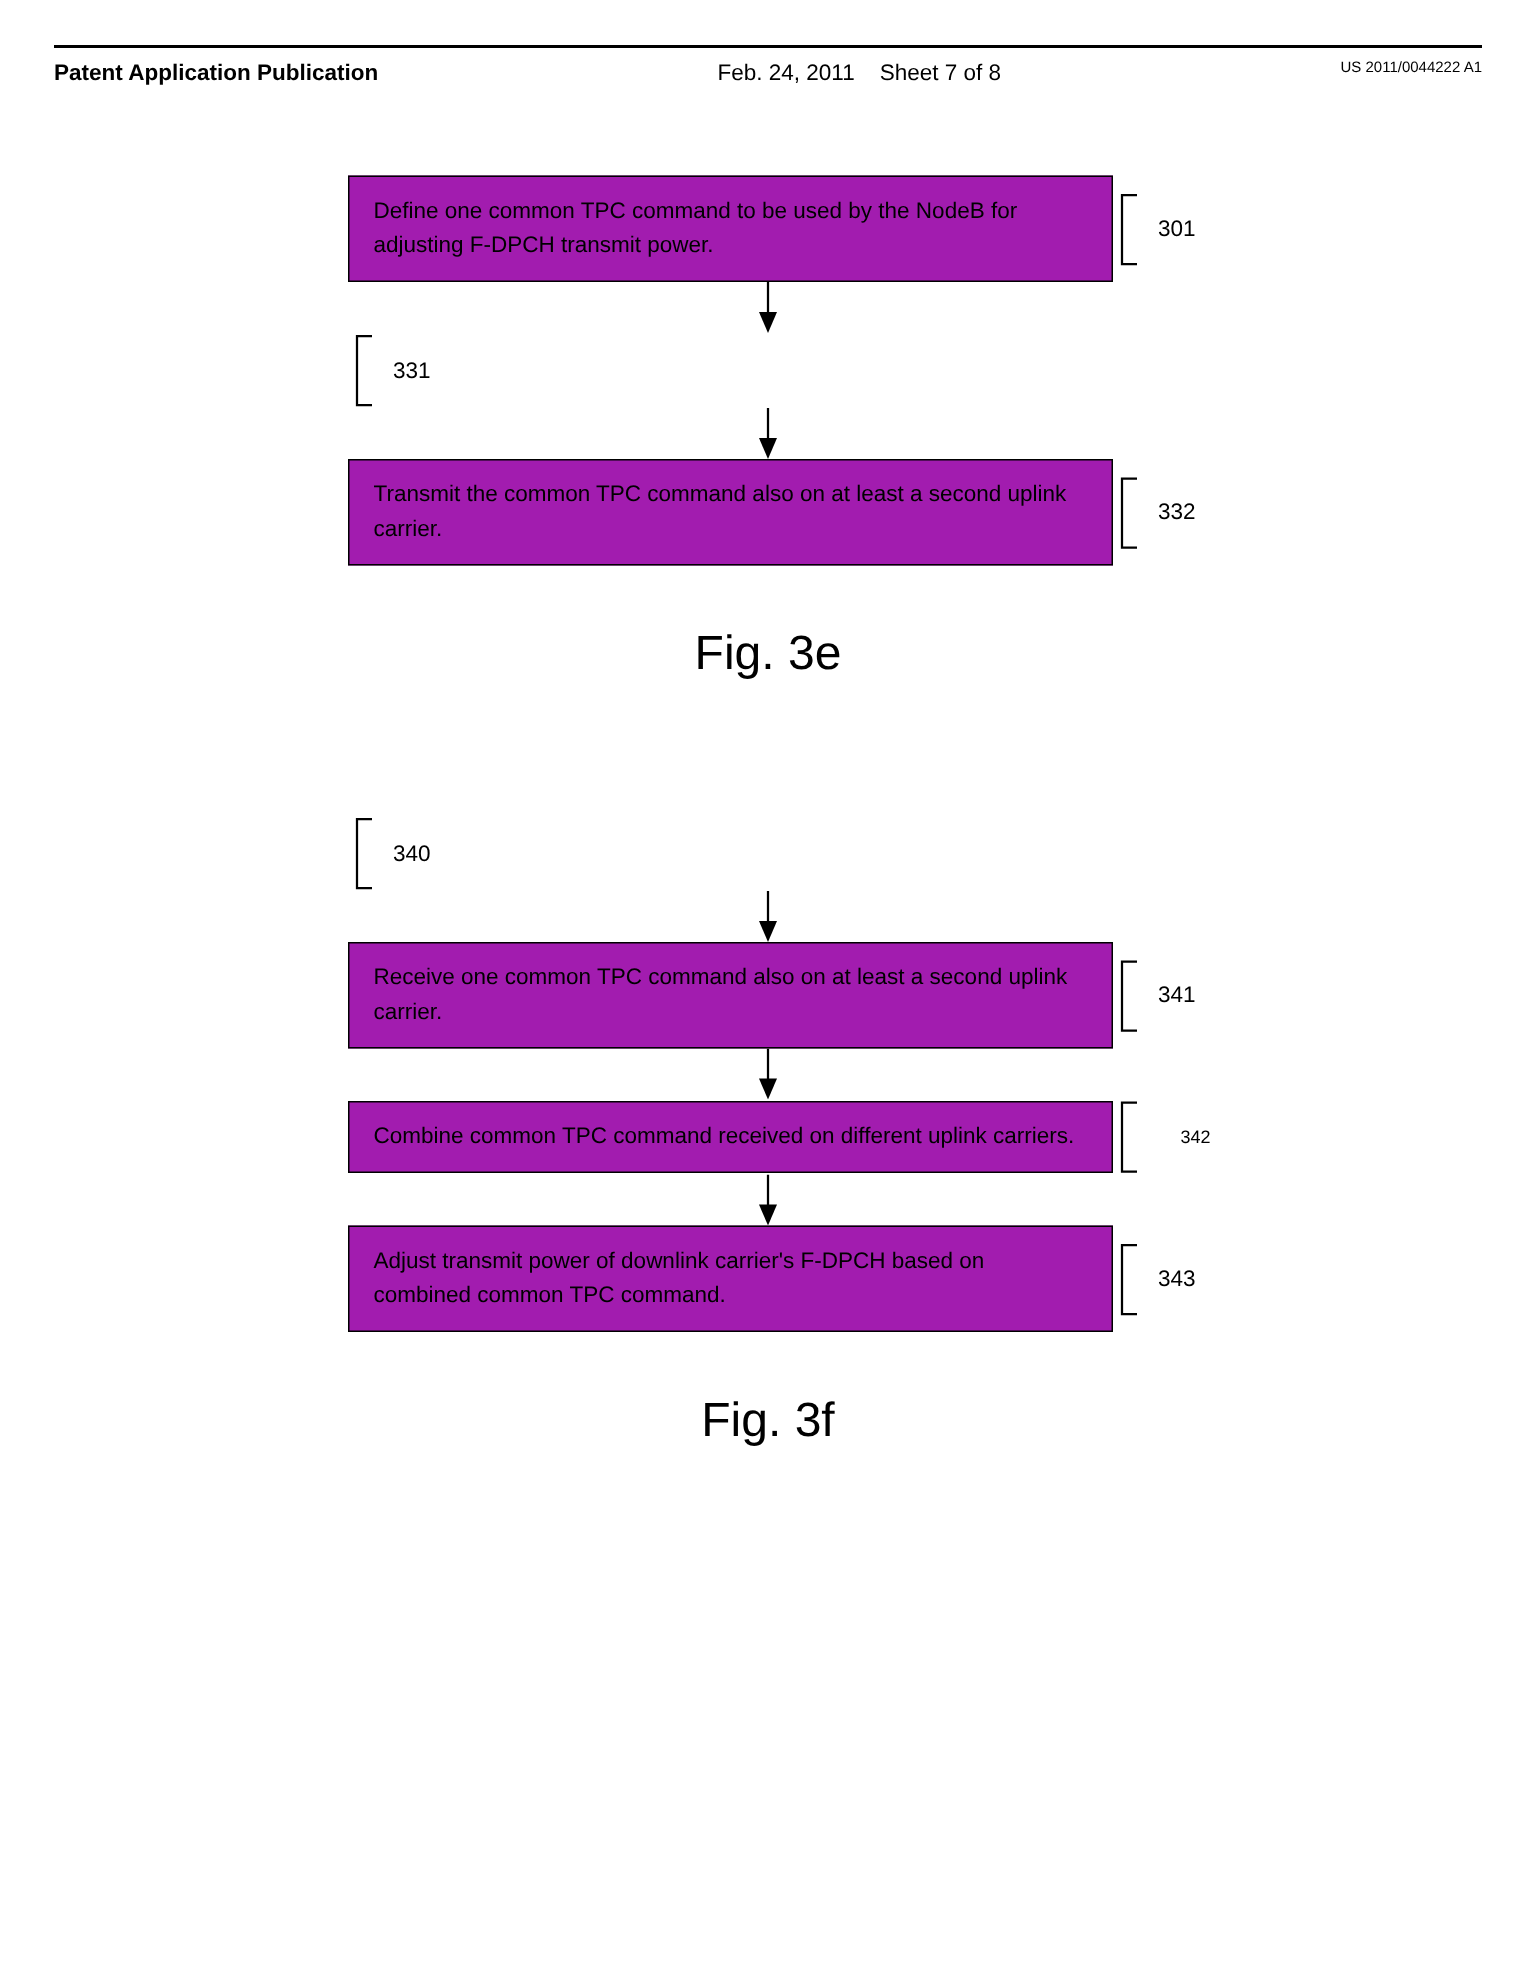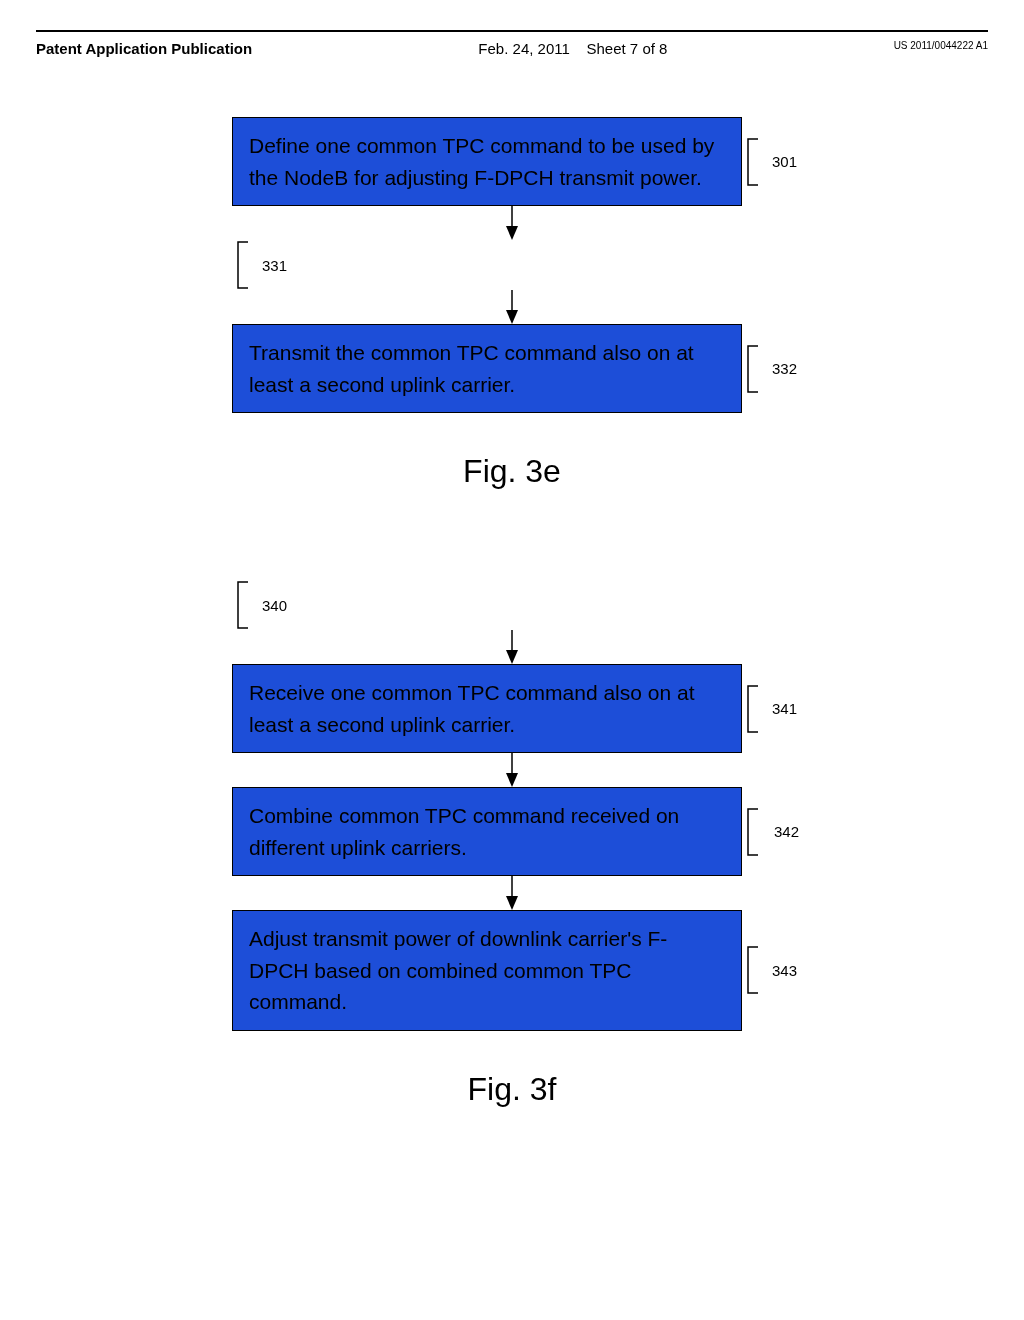--- a/index.html
+++ b/index.html
@@ -70,24 +70,24 @@
     
     .step-row {
       display: flex;
       align-items: center;
       width: 100%;
     }
 
     .step-box {
       border: 1.5px solid #000;
       padding: 12px 16px;
-      font-size: 21px;
+      font-size: 15px;
       line-height: 1.5;
       flex: 1;
-      background: #1d4ed8;
+      background: #a21caf;
     }
 
     .step-ref {
       display: flex;
       align-items: center;
       padding-left: 4px;
       font-size: 15px;
       white-space: nowrap;
       position: relative;
       width: 50px;
@@ -182,21 +182,21 @@
             <line x1="7" y1="0" x2="7" y2="22" stroke="#000" stroke-width="1.5"></line>
             <polygon points="7,34 1,20 13,20" fill="#000"></polygon>
           </svg>
         </div>
         <div class="step-row">
           <div class="step-box">Combine common TPC command received on different uplink carriers.</div>
           <div class="step-ref">
             <svg width="24" height="50" viewBox="0 0 24 50" style="flex-shrink: 0;">
               <polyline points="12,2 2,2 2,48 12,48" fill="none" stroke="#000" stroke-width="1.5"></polyline>
             </svg>
-            <span style="font-size: 15px; margin-left: 4px;">342</span>
+            <span style="font-size: 12px; margin-left: 17px;">342</span>
           </div>
         </div>
         <div style="display: flex; flex-direction: column; align-items: center; width: 100%; height: 34px; justify-content: center;">
           <svg width="14" height="34" viewBox="0 0 14 34">
             <line x1="7" y1="0" x2="7" y2="22" stroke="#000" stroke-width="1.5"></line>
             <polygon points="7,34 1,20 13,20" fill="#000"></polygon>
           </svg>
         </div>
         <div class="step-row">
           <div class="step-box">Adjust transmit power of downlink carrier's F-DPCH based on combined common TPC command.</div>

